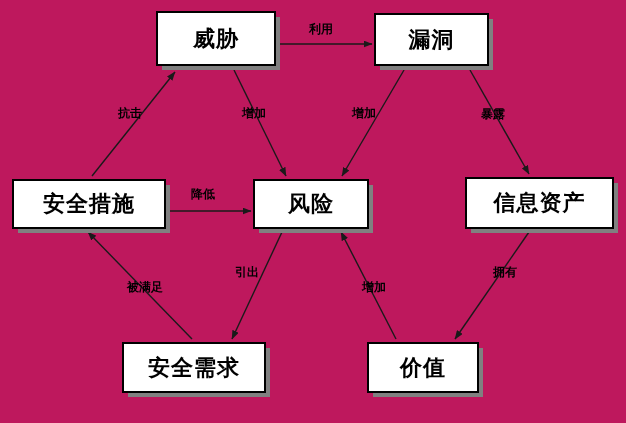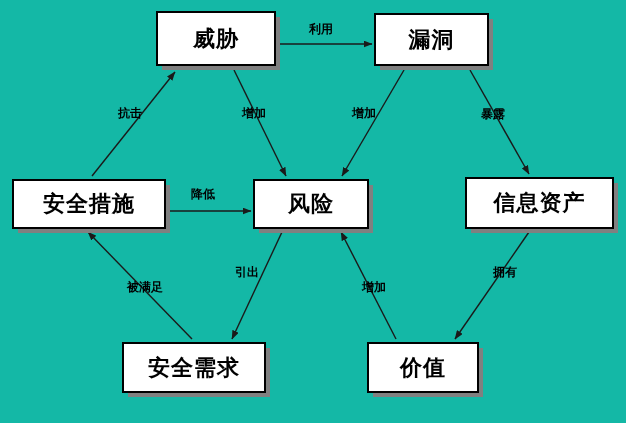--- a/index.html
+++ b/index.html
@@ -10,21 +10,21 @@
   body {
     width: 626px;
     height: 423px;
     font-family: "DejaVu Sans", "Liberation Sans", sans-serif;
     overflow: hidden;
   }
   #diagram-root {
     position: relative;
     width: 626px;
     height: 423px;
-    background: #14b8a6;
+    background: #be185d;
   }
   svg#diagram-canvas {
     position: absolute;
     top: 0;
     left: 0;
     width: 626px;
     height: 423px;
     display: block;
   }
   .node-shadow {

